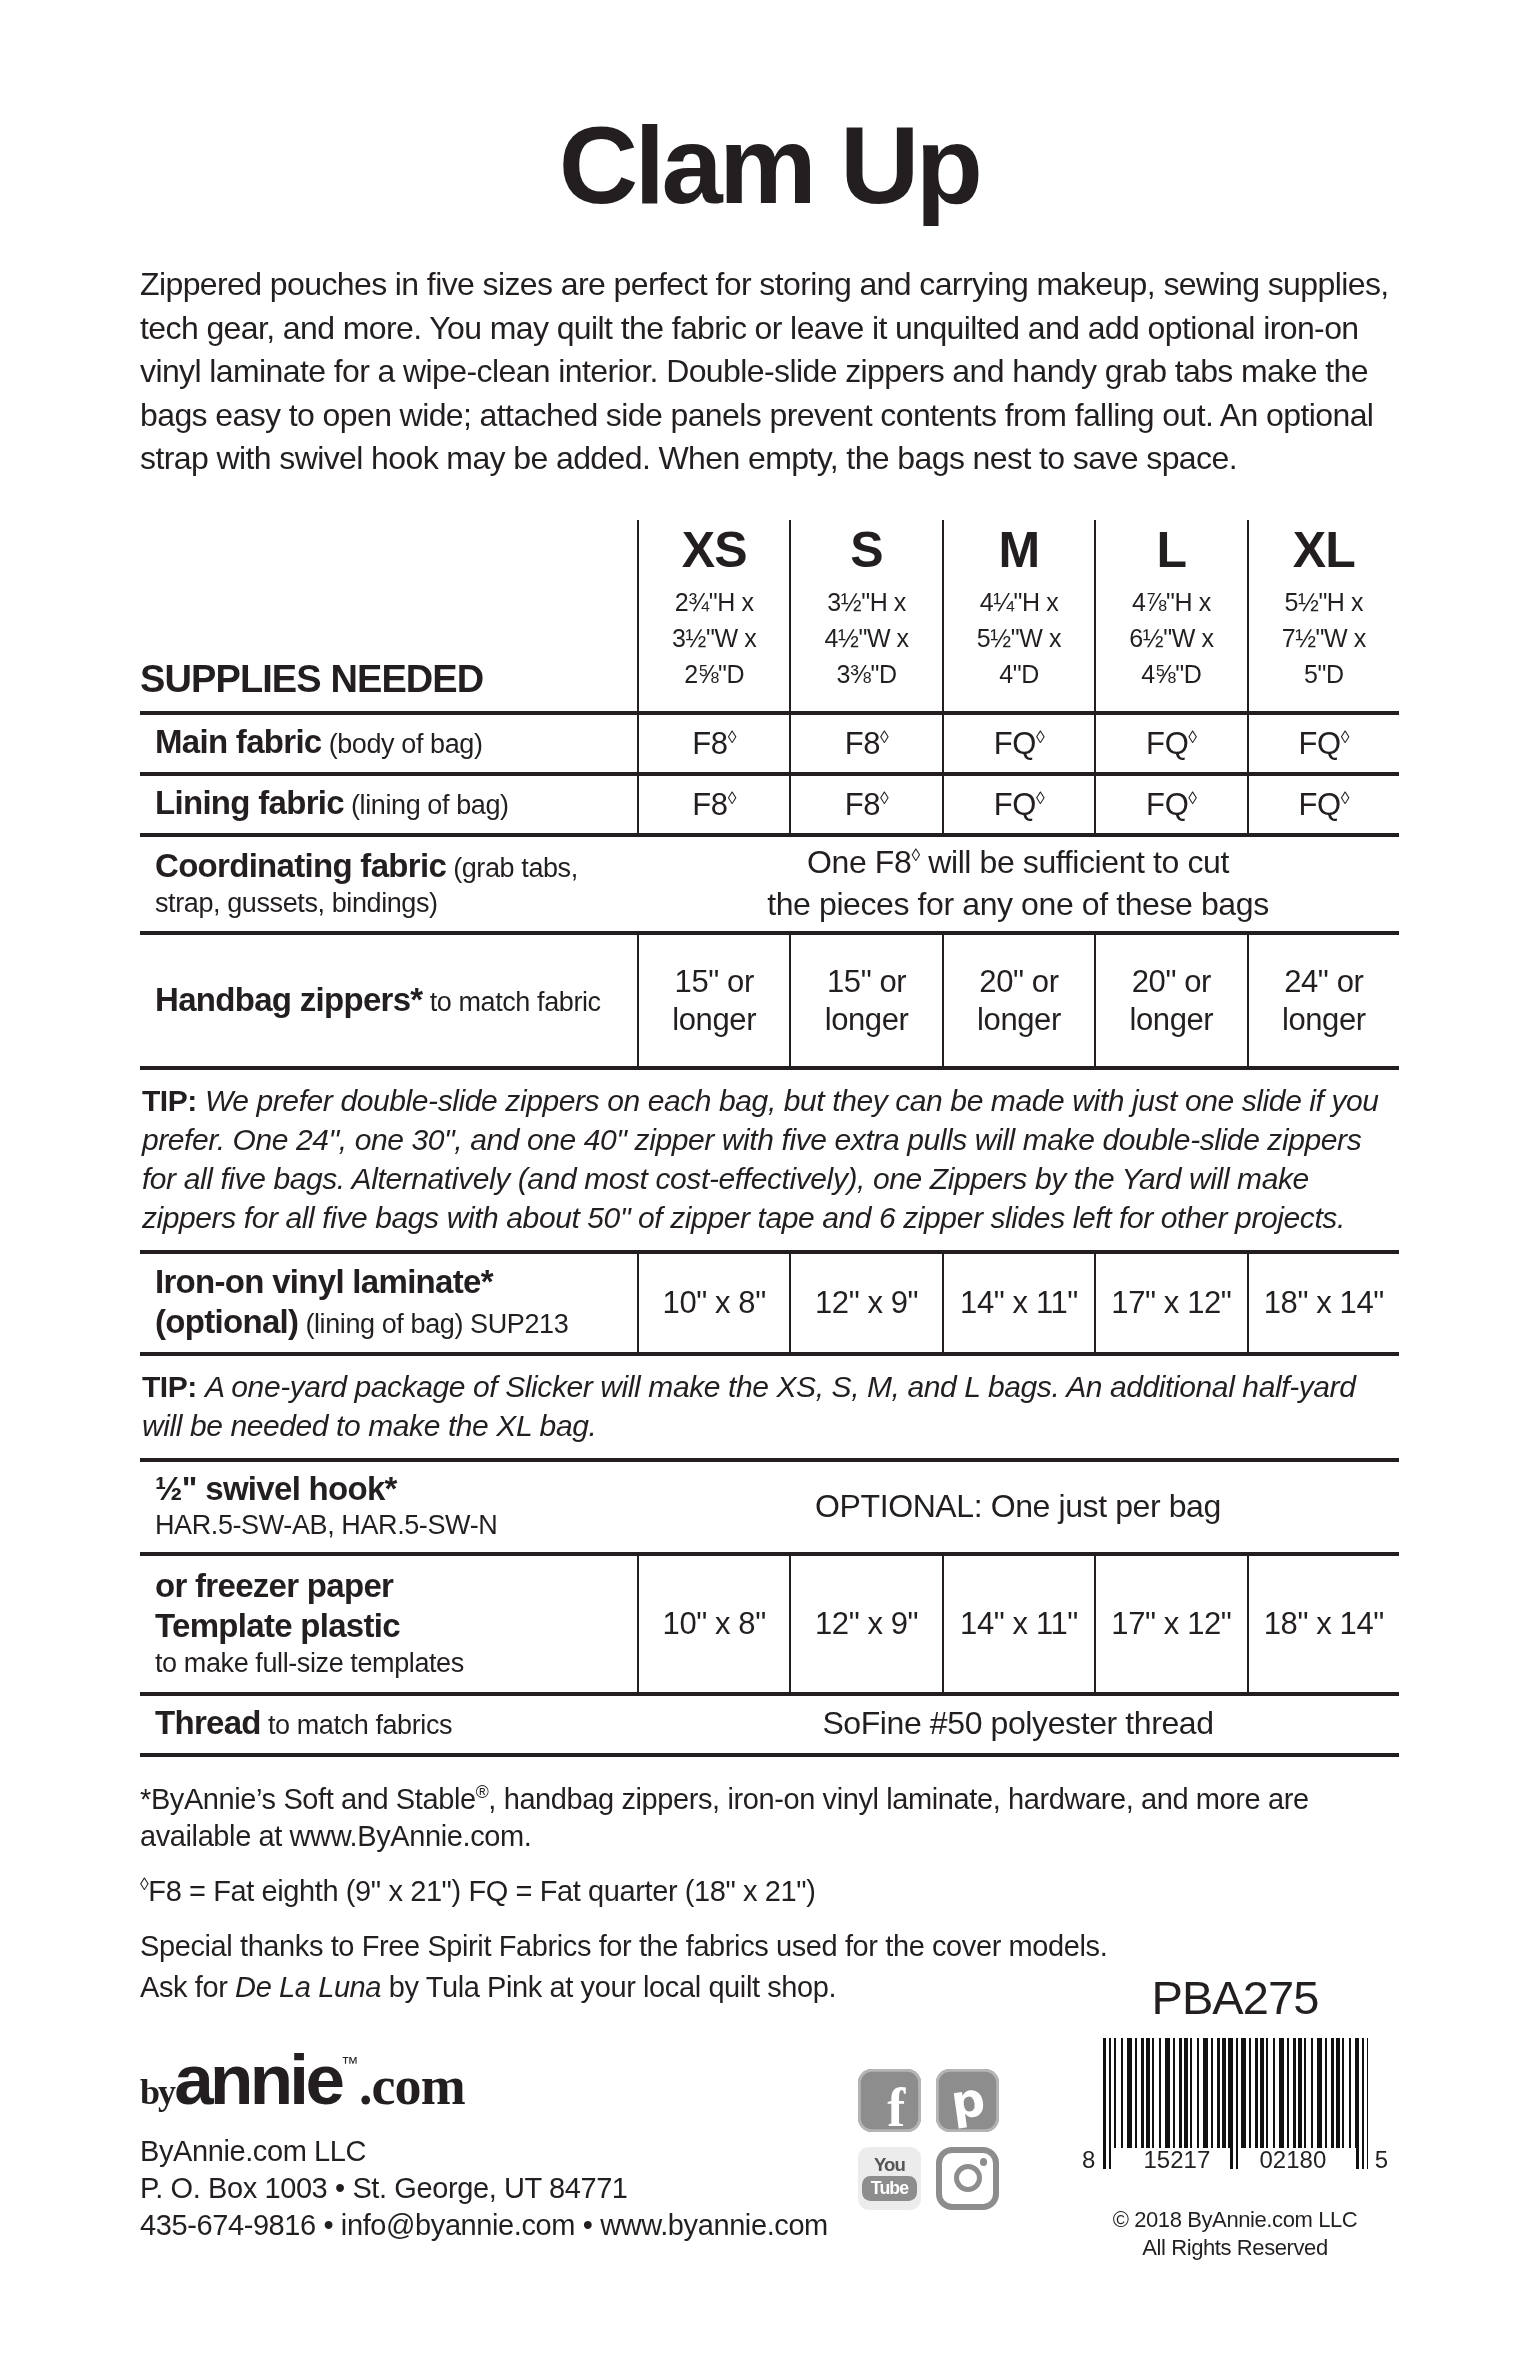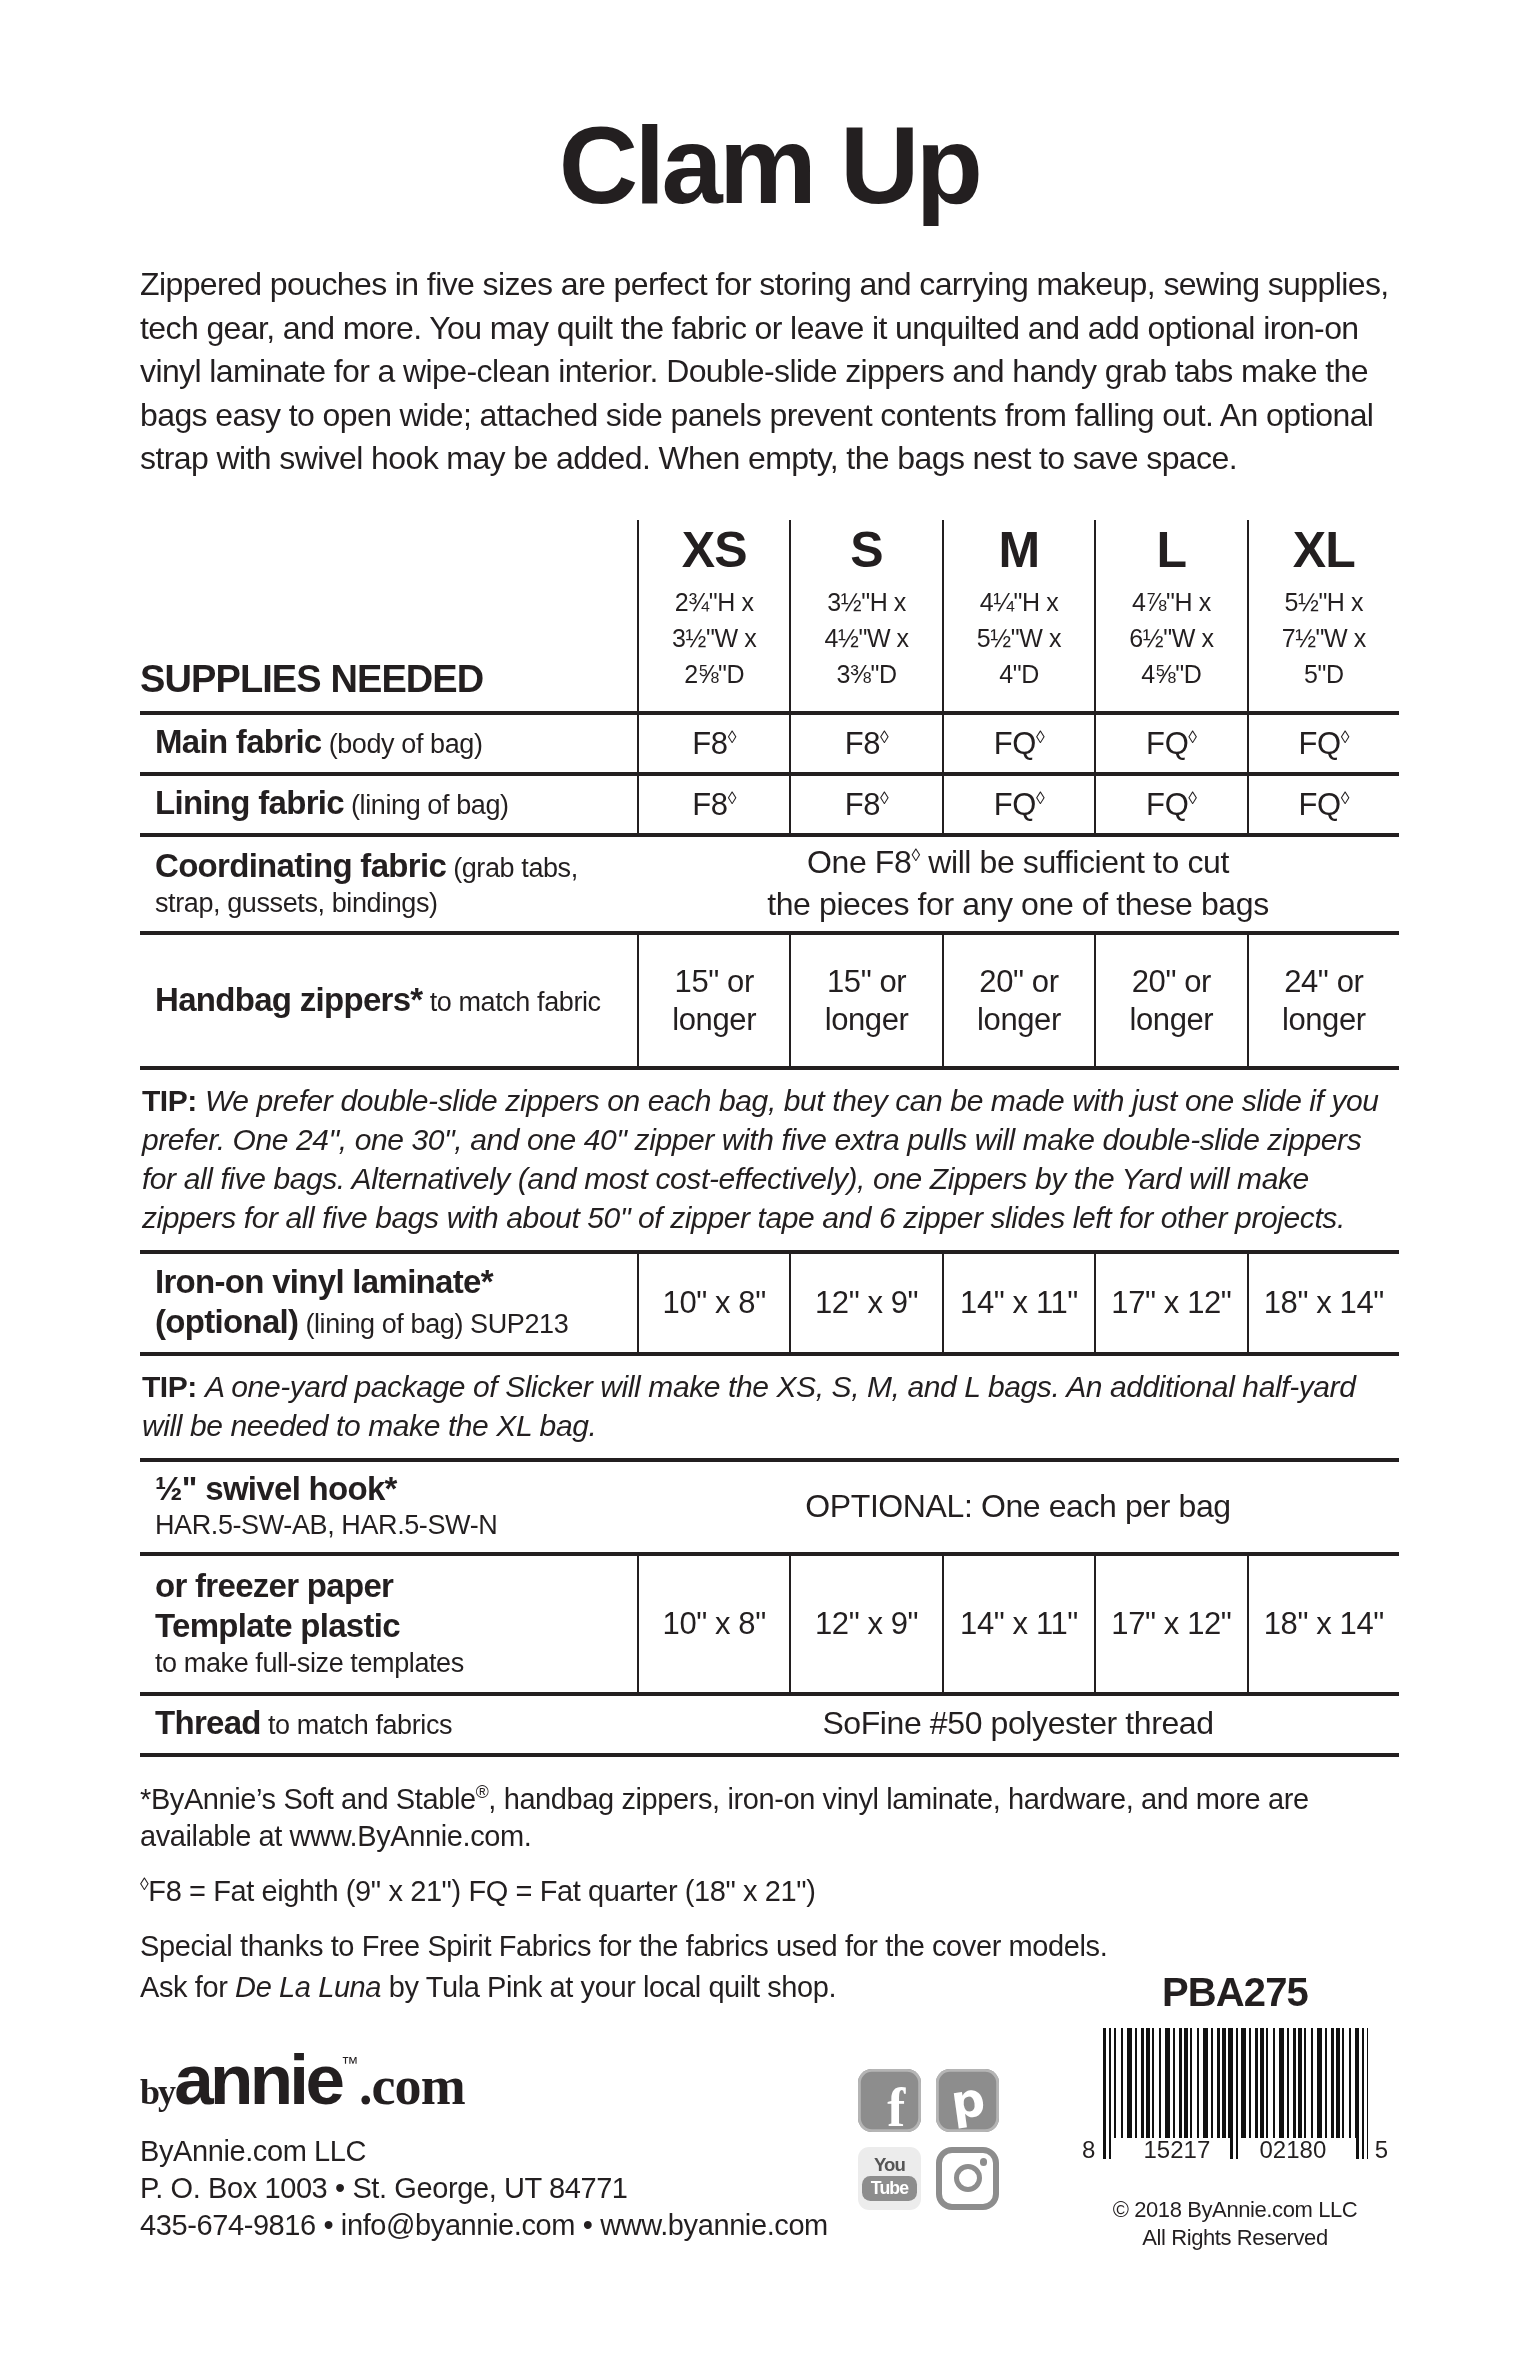--- a/index.html
+++ b/index.html
@@ -153,21 +153,21 @@
     margin-top:2px;background:var(--gray);color:#fff;
     font-weight:700;font-size:17.7px;letter-spacing:-0.9px;
     padding:3.7px 9.3px;border-radius:8.4px;line-height:1;
     font-family:Liberation Sans, sans-serif;
   }
   .tile-ig{background:#fff;border:6.5px solid var(--gray);position:relative;border-radius:16px;}
   .ig-lens{width:28px;height:28px;border:5.6px solid var(--gray);border-radius:50%;}
   .ig-dot{position:absolute;top:5.6px;right:5.6px;width:7.5px;height:7.5px;border-radius:50%;background:var(--gray);}
 
   .footer-right{position:absolute;left:932px;top:-54px;width:326px;text-align:center;}
-  .product-code{font-size:40px;font-weight:700;letter-spacing:-0.9px;}
+  .product-code{font-size:47px;font-weight:400;letter-spacing:-0.9px;}
   .barcode{position:relative;width:291px;height:142px;margin:13px auto 0 auto;}
   .bars{
     position:absolute;left:13px;right:13px;top:0;height:110px;
     background:repeating-linear-gradient(90deg,
       #111 0 2.8px,#fff 2.8px 4.7px,#111 4.7px 9.3px,#fff 9.3px 11.2px,
       #111 11.2px 13px,#fff 13px 17.7px,#111 17.7px 19.6px,#fff 19.6px 24px,
       #111 24px 29px,#fff 29px 32px,#111 32px 34px,#fff 34px 38px);
   }
   .guard{
     position:absolute;top:0;width:11.2px;height:131px;
@@ -325,21 +325,21 @@
       <div class="tip-row">
         <span class="tip-label">TIP:</span>
         <span class="tip-text">A one-yard package of Slicker will make the XS, S, M, and L bags. An additional half-yard will be needed to make the XL bag.</span>
       </div>
 
       <div class="t-row r-swivel">
         <div class="label-cell">
           <div class="row-title">½" swivel hook*</div>
           <div class="row-note">HAR.5-SW-AB, HAR.5-SW-N</div>
         </div>
-        <div class="merged-cell">OPTIONAL: One each per bag</div>
+        <div class="merged-cell">OPTIONAL: One just per bag</div>
       </div>
 
       <div class="t-row r-template">
         <div class="label-cell">
           <div class="row-title">or freezer paper</div>
           <div class="row-title">Template plastic</div>
           <div class="row-note">to make full-size templates</div>
         </div>
         <div class="value-cell">10" x 8"</div>
         <div class="value-cell">12" x 9"</div>

